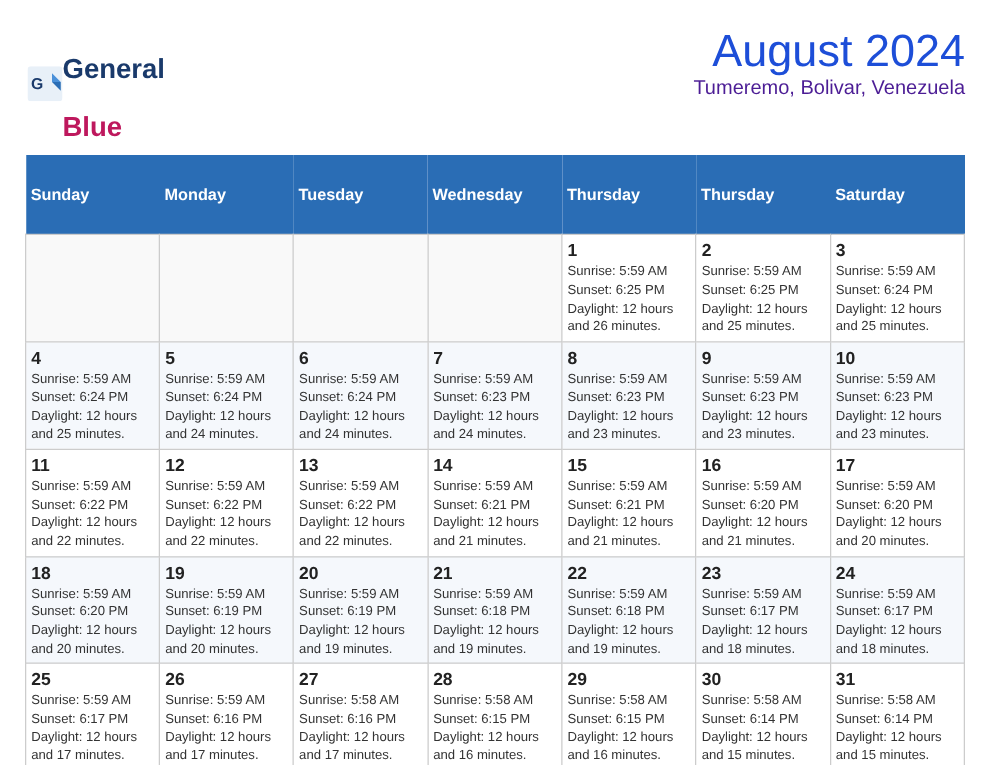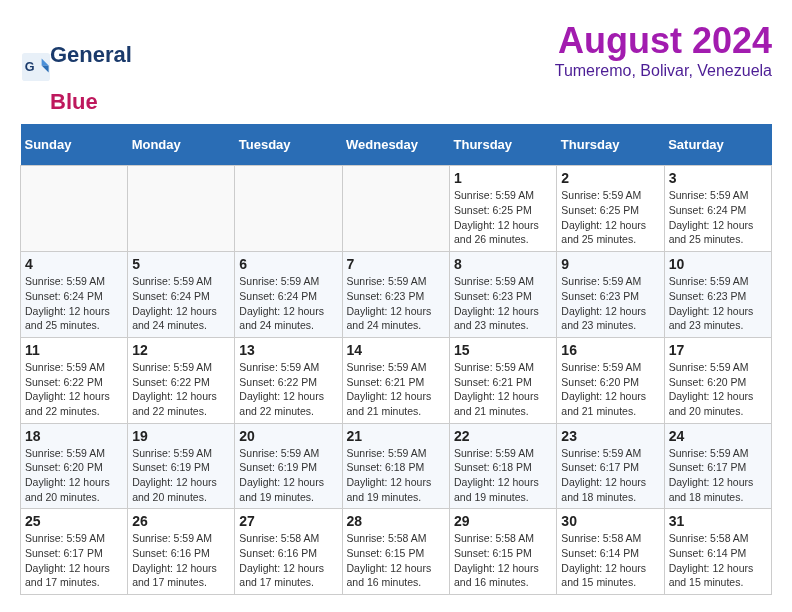--- a/index.html
+++ b/index.html
@@ -33,36 +33,36 @@
     .logo-icon {
       width: 28px;
       height: 28px;
       margin-left: 2px;
     }
     .title-section {
       text-align: right;
     }
     .month-year {
       font-size: 36px;
-      font-weight: bold;
-      color: #a21caf;
+      font-weight: normal;
+      color: #1d4ed8;
     }
     .location {
       font-size: 16px;
       color: #4c1d95;
     }
     table {
       width: 100%;
       border-collapse: collapse;
       font-size: 11px;
     }
     thead th {
       background-color: #2a6db5;
       color: #fff;
-      padding: 13px 4px;
+      padding: 24px 4px;
       text-align: left;
       font-size: 13px;
       font-weight: bold;
     }
     tbody td {
       border: 1px solid #ccc;
       vertical-align: top;
       padding: 4px;
       width: 108px;
       min-height: 80px;

